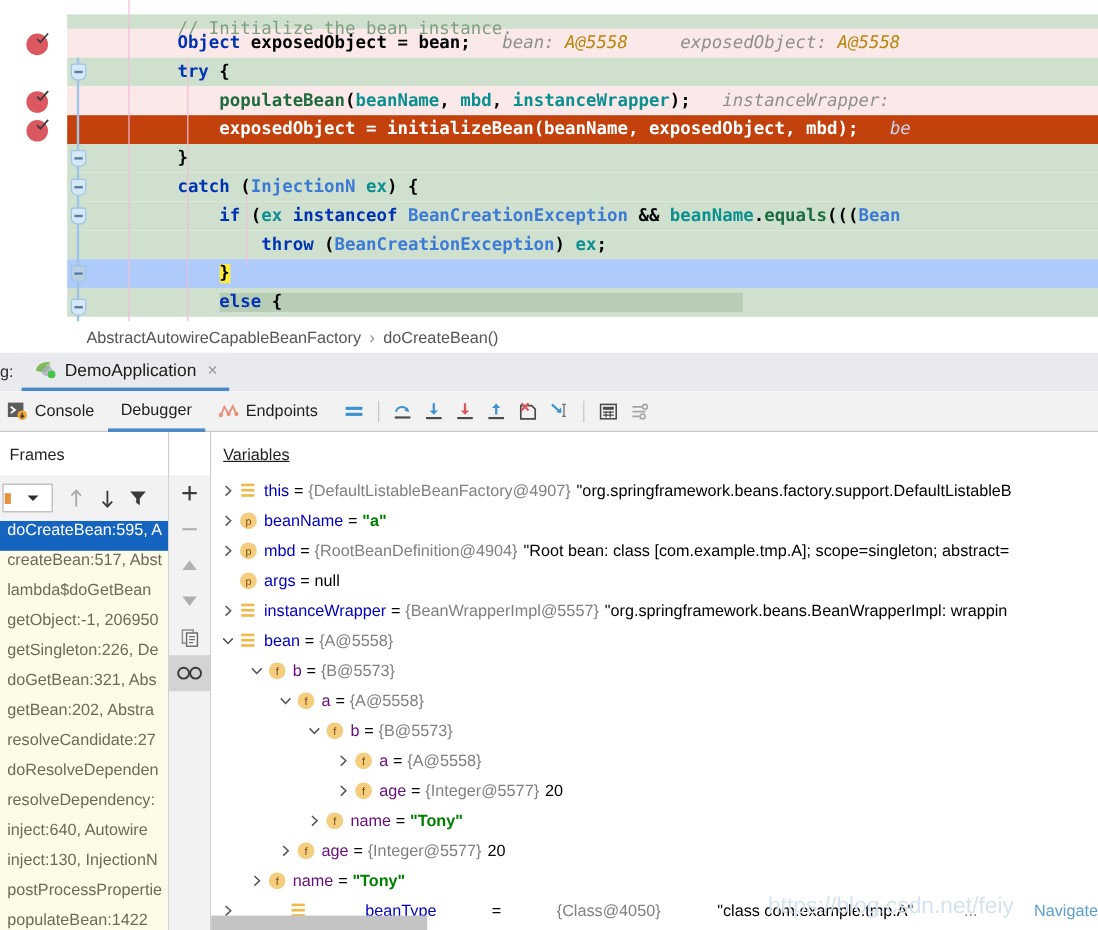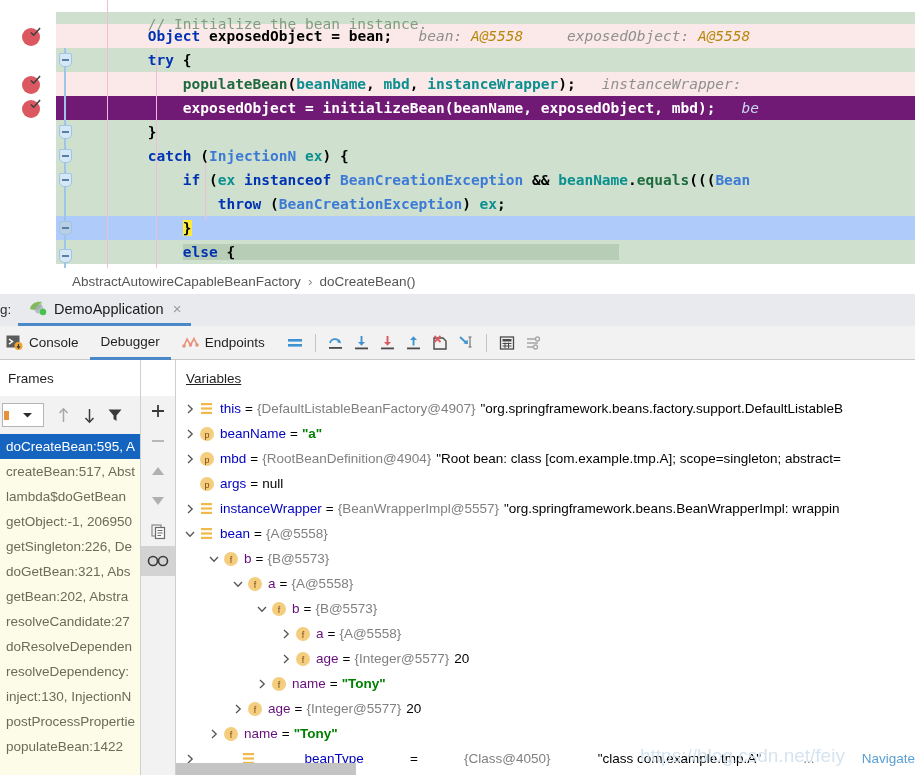--- a/index.html
+++ b/index.html
@@ -4,21 +4,21 @@
 <style>
   * { margin:0; padding:0; box-sizing:border-box; }
   html,body { width:915px; height:775px; overflow:hidden; background:#ffffff; }
   body { font-family:"Liberation Sans", sans-serif; font-size:13px; color:#000; }
 
   
   .editor { position:absolute; left:0; top:0; width:915px; height:268px; background:#ffffff; overflow:hidden; }
   .code-line { position:absolute; left:0; width:915px; height:24px; display:flex; align-items:center; white-space:pre; }
   .code-bg-green   { background:#cfe1ce; }
   .code-bg-pink    { background:#fbe9e9; }
-  .code-bg-exec    { background:#701a75; }
+  .code-bg-exec    { background:#c2410c; }
   .code-bg-caret   { background:#aecbfa; }
 
   .gutter { position:absolute; left:0; top:0; width:56px; height:268px; background:#ffffff; z-index:6; }
   .bp { position:absolute; left:22px; width:20px; height:20px; }
   .bp .dot { width:18px; height:18px; border-radius:50%; background:#db5860; position:absolute; left:0; top:0; }
   .bp .chk { position:absolute; left:8px; top:-1px; width:11px; height:11px; }
 
   .foldcol { position:absolute; left:56px; top:0; width:22px; height:268px; z-index:5; }
   .fold-stripe { position:absolute; left:8px; top:0; width:2px; background:#9ec4e8; }
   .fold-mark { position:absolute; left:3px; width:13px; height:14px; background:#d6e7f5; border:1px solid #9ec4e8;
@@ -72,21 +72,21 @@
   .vsep { position:absolute; left:140px; top:360px; width:1px; height:415px; background:#cfcfcf; }
   .vsep2 { position:absolute; left:175px; top:360px; width:1px; height:415px; background:#cfcfcf; }
 
   
   .frames-tb { position:absolute; left:0; top:396px; width:140px; height:38px; background:#f2f2f2;
                display:flex; align-items:center; }
   .thread-sel { width:42px; height:24px; margin-left:2px; background:#fff; border:1px solid #b5b5b5;
                 display:flex; align-items:center; justify-content:center; position:relative; }
   .frames-list { position:absolute; left:0; top:434px; width:140px; height:341px; background:#fcfce8;
                  overflow:hidden; }
-  .frame-row { height:25px; display:flex; align-items:center; padding-left:6px; font-size:13.5px;
+  .frame-row { height:25px; display:flex; align-items:flex-start; padding-left:6px; font-size:13.5px;
                color:#6b6b5a; white-space:nowrap; overflow:hidden; }
   .frame-row.sel { background:#1565c0; color:#ffffff; }
 
   
   .vtb { position:absolute; left:141px; top:396px; width:34px; height:379px; background:#f2f2f2; }
   .vtb-btn { width:34px; height:30px; display:flex; align-items:center; justify-content:center; }
   .vtb-btn.on { background:#d3d3d3; }
 
   
   .vars { position:absolute; left:176px; top:396px; width:739px; height:379px; background:#ffffff; overflow:hidden; }
@@ -333,20 +333,23 @@
     <div class="frame-row">
       <span>resolveCandidate:27</span>
     </div>
     <div class="frame-row">
       <span>doResolveDependen</span>
     </div>
     <div class="frame-row">
       <span>resolveDependency:</span>
     </div>
     <div class="frame-row">
+      <span>inject:640, Autowire</span>
+    </div>
+    <div class="frame-row">
       <span>inject:130, InjectionN</span>
     </div>
     <div class="frame-row">
       <span>postProcessPropertie</span>
     </div>
     <div class="frame-row">
       <span>populateBean:1422</span>
     </div>
   </div>
 

